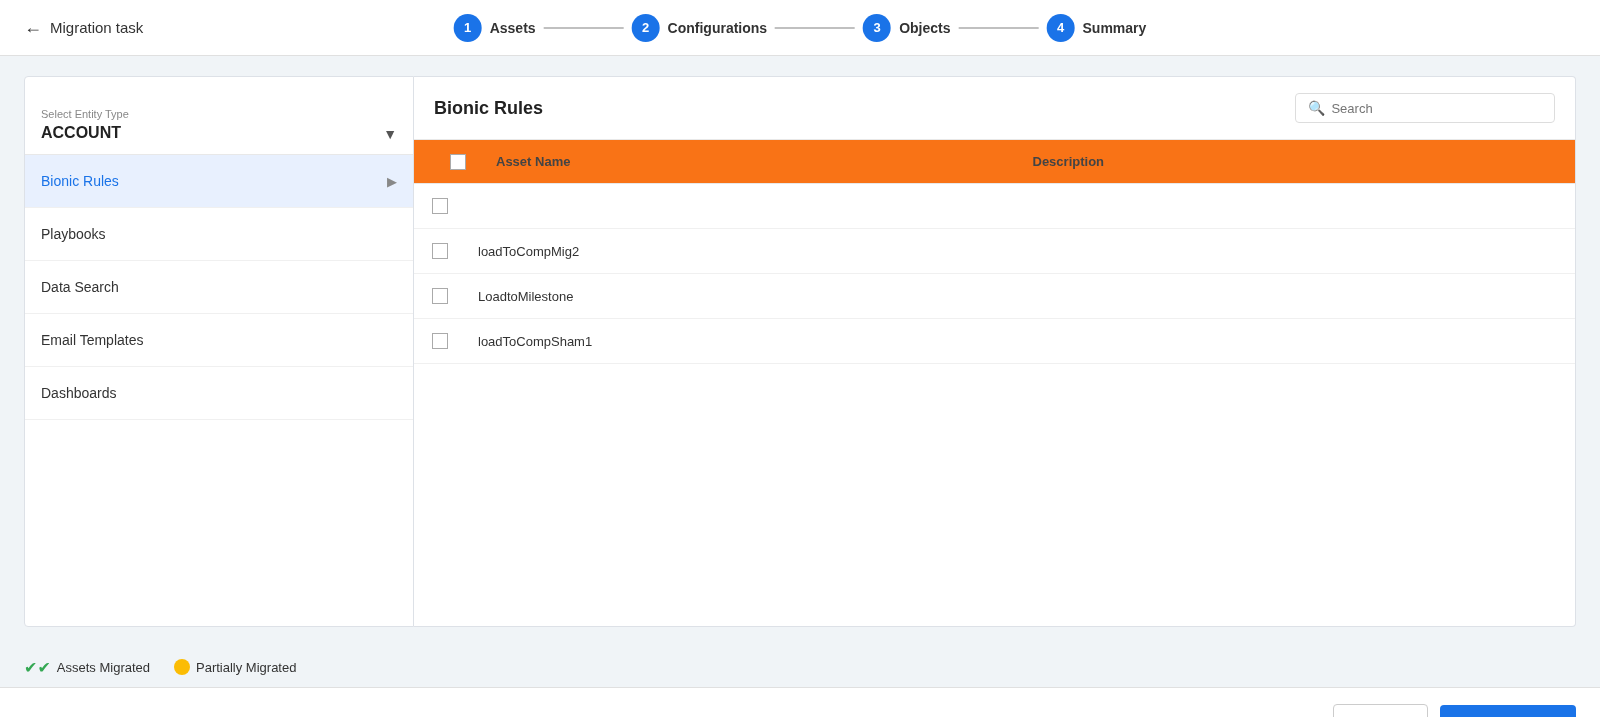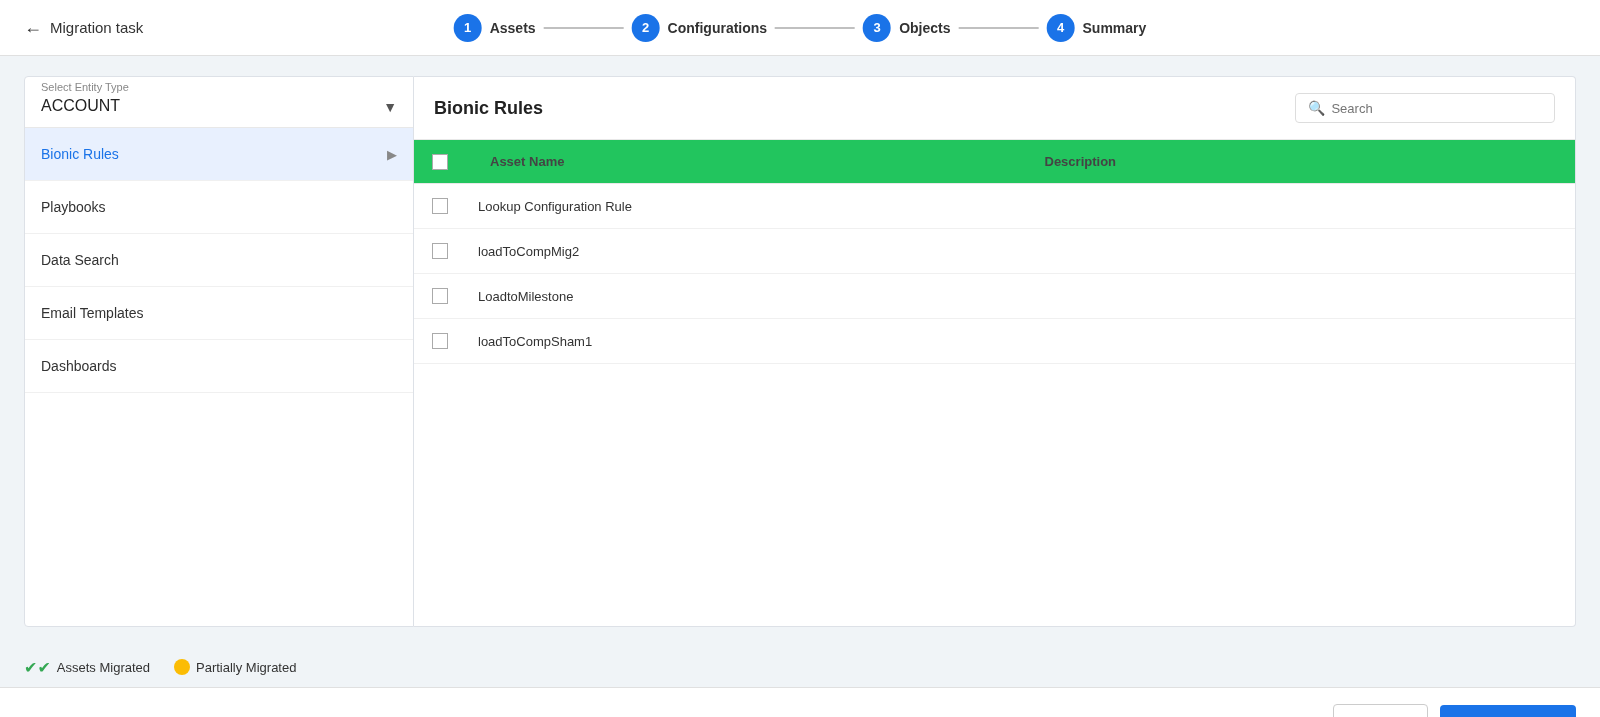--- a/index.html
+++ b/index.html
@@ -51,27 +51,27 @@
     .left-panel {
       width: 390px;
       background: #fff;
       border: 1px solid #dde1e7;
       border-radius: 4px 0 0 4px;
       display: flex;
       flex-direction: column;
       overflow: hidden;
     }
     .entity-select {
-      padding: 4px 16px 12px 16px;
+      padding: 31px 16px 12px 16px;
       border-bottom: 1px solid #e8e8e8;
     }
     .entity-label { font-size: 11px; color: #888; margin-bottom: 4px; }
     .entity-dropdown {
       display: flex; align-items: flex-end; justify-content: space-between;
-      font-size: 16px; font-weight: 400; color: #222;
+      font-size: 16px; font-weight: 700; color: #222;
       cursor: pointer;
     }
     .dropdown-arrow { font-size: 14px; color: #555; }
     .sidebar-list {
       flex: 1; overflow-y: auto;
     }
     .sidebar-item {
       padding: 18px 16px;
       font-size: 14px; color: #333;
       cursor: pointer;
@@ -108,24 +108,23 @@
     .search-input {
       border: none; outline: none;
       font-size: 13px; color: #555; width: 100%;
     }
 
     
     .asset-table { flex: 1; overflow: hidden; display: flex; flex-direction: column; }
     .table-header {
       display: grid;
       grid-template-columns: 52px 1fr 1fr;
-      background: #22c55e;
+      background: #f97316;
       border-bottom: 1px solid #e8e8e8;
-      padding: 10px 0;
-      gap: 12px;
+      padding: 10px 18px;
     }
     .th {
       font-size: 13px; font-weight: 600; color: #444;
       padding: 4px 12px;
     }
     .th:first-child { display: flex; align-items: center; justify-content: center; padding: 0; }
     .table-body { flex: 1; overflow-y: auto; position: relative; }
     .table-row {
       display: grid;
       grid-template-columns: 52px 1fr 1fr;
@@ -263,21 +262,20 @@
           <input type="checkbox" class="checkbox" style="">
         </div>
         <div class="th">Asset Name</div>
         <div class="th">Description</div>
       </div>
       <div class="table-body">
         <div class="table-row">
           <div class="td td-check">
             <input type="checkbox" class="checkbox" style="">
           </div>
-          <div class="td">Lookup Configuration Rule</div>
           <div class="td"></div>
         </div>
         <div class="table-row">
           <div class="td td-check">
             <input type="checkbox" class="checkbox" style="">
           </div>
           <div class="td">loadToCompMig2</div>
           <div class="td"></div>
         </div>
         <div class="table-row">

